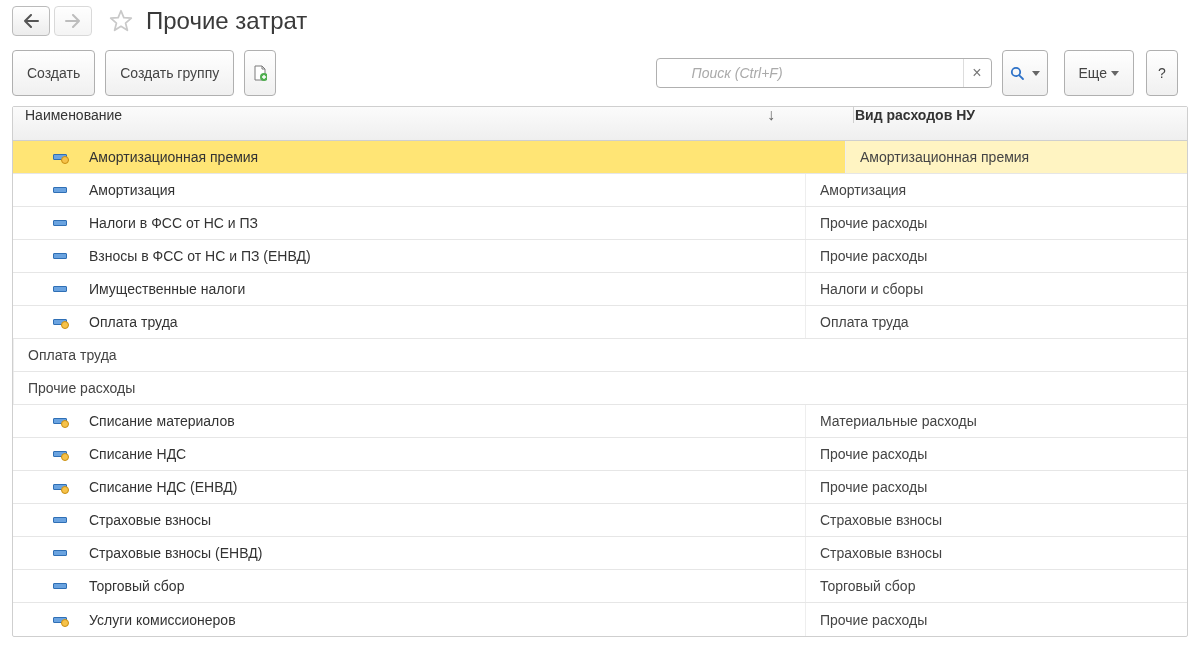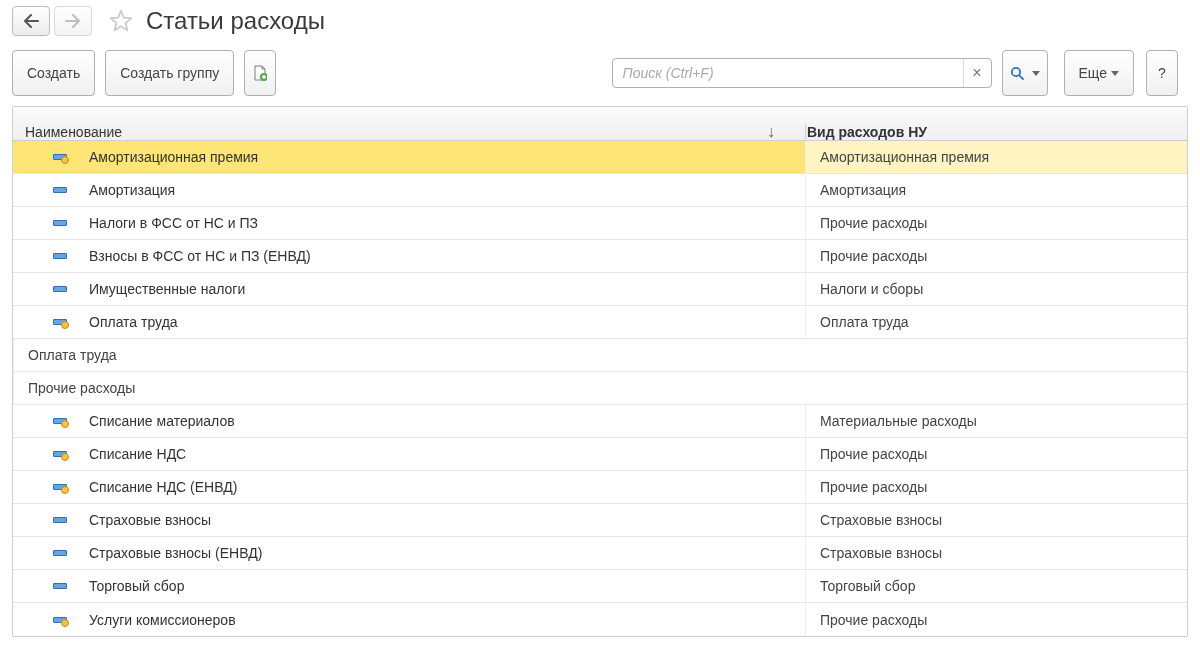--- a/index.html
+++ b/index.html
@@ -51,25 +51,26 @@
     font-size: 14px;
     color: #444;
     margin-right: 10px;
   }
   .btn.small { padding: 0 8px; width:32px; justify-content:center; }
   .toolbar-spacer { flex:1; }
   .search-wrap {
     display:flex;
     align-items:center;
     height:30px;
-    width: 380px;
+    width: 336px;
     border:1px solid #b0b0b0;
     border-radius:4px;
     background:#fff;
     overflow:hidden;
+    padding-left:25px;
   }
   .search-input {
     flex:1;
     border:none;
     outline:none;
     padding: 0 10px;
     font-size:14px;
     color:#333;
     font-style: italic;
   }
@@ -93,21 +94,22 @@
   .grid {
     margin: 0 12px;
     border:1px solid #cfcfcf;
     border-radius:2px;
   }
   .grid-head {
     display:flex;
     background: linear-gradient(#fbfbfb,#efefef);
     border-bottom:1px solid #cfcfcf;
     height: 34px;
-    align-items:flex-end;
+    align-items:flex-start;
+    gap:48px;
   }
   .col-name {
     flex: 0 0 792px;
     display:flex; align-items:center;
     padding: 0 12px;
     position:relative;
   }
   .col-kind {
     flex: 1;
     display:flex; align-items:center;
@@ -136,20 +138,21 @@
   }
   .row .cell-kind {
     flex:1;
     display:flex; align-items:center;
     padding: 0 14px;
     border-left:1px solid #eee;
     color:#444;
   }
   .row.selected {
     background: #ffe575;
+    gap: 40px;
   }
   .row.selected .cell-kind {
     background: #fff4c2;
   }
   .item-icon {
     width: 18px;
     display:flex; align-items:center; justify-content:center;
     margin-right: 20px;
   }
   .tag {
@@ -182,21 +185,21 @@
   <div class="nav-btn" style="opacity:.55">
     <svg width="16" height="14" viewBox="0 0 16 14">
         <path d="M8 1 L14 7 L8 13 M14 7 H1" stroke="#888" stroke-width="2" fill="none" stroke-linecap="round" stroke-linejoin="round"></path>
       </svg>
   </div>
   <span class="star-icon">
     <svg width="26" height="26" viewBox="0 0 24 24">
         <path d="M12 2.5 L14.6 8.9 L21.5 9.4 L16.2 13.9 L17.9 20.6 L12 16.9 L6.1 20.6 L7.8 13.9 L2.5 9.4 L9.4 8.9 Z" fill="none" stroke="#c9c9c9" stroke-width="1.6" stroke-linejoin="round"></path>
       </svg>
   </span>
-  <span class="page-title">Статьи расходы</span>
+  <span class="page-title">Прочие затрат</span>
 </div>
 
 <div class="toolbar">
   <div class="btn">
     <span>Создать</span>
   </div>
   <div class="btn">
     <span>Создать группу</span>
   </div>
   <div class="btn small">

